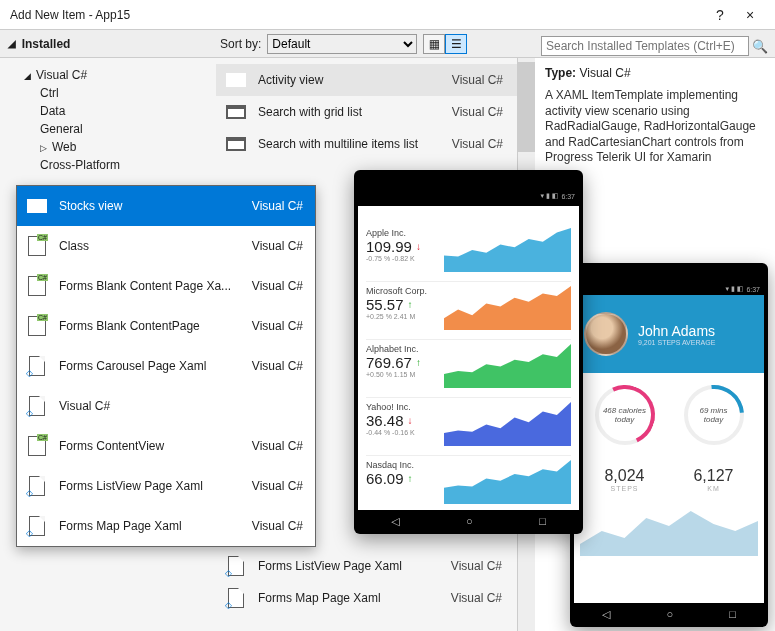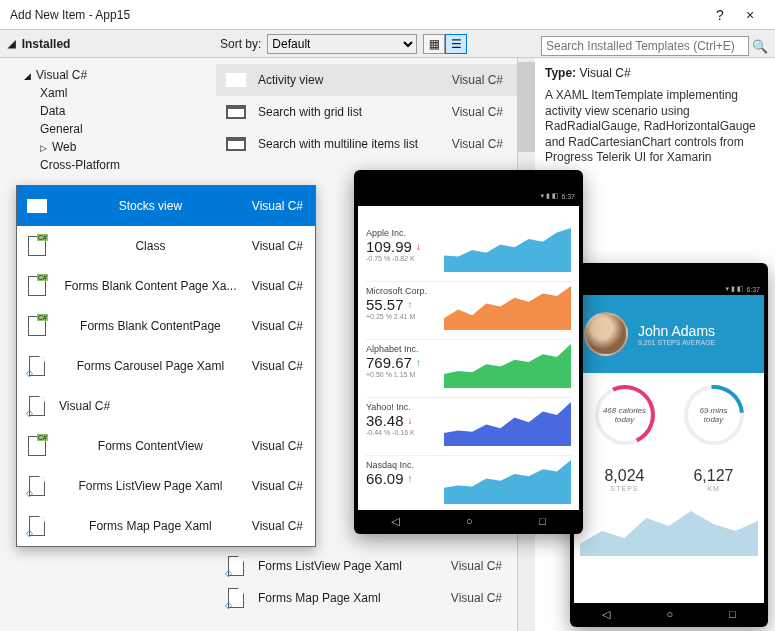--- a/index.html
+++ b/index.html
@@ -43,21 +43,21 @@
 .right { width: 240px; padding: 8px 10px; background: #fff; }
 .right .type-row { margin-bottom: 8px; }
 .right .type-row b { font-weight: 600; }
 .right .desc { color: #333; line-height: 1.3; }
 
 
 .popup { position: absolute; left: 16px; top: 185px; width: 300px; background: #fff; border: 1px solid #666; box-shadow: 0 4px 12px rgba(0,0,0,0.3); z-index: 10; }
 .popup-row { display: flex; align-items: center; height: 40px; padding: 0 8px; gap: 10px; }
 .popup-row.sel { background: #0078d7; color: #fff; }
 .popup-row .ticon { width: 24px; height: 20px; display: flex; align-items: center; justify-content: center; }
-.popup-row .tlabel { flex: 1; white-space: nowrap; overflow: hidden; text-overflow: ellipsis; text-align: center; }
+.popup-row .tlabel { flex: 1; white-space: nowrap; overflow: hidden; text-overflow: ellipsis; }
 .popup-row .tlang { text-align: right; padding-right: 4px; }
 
 
 .ic-rect { width: 20px; height: 14px; border: 2px solid #5b5b5b; border-top-width: 4px; background: #fff; position: relative; }
 .ic-rect.sel { border-color: #fff; }
 .ic-cs { width: 18px; height: 20px; border: 1px solid #5b5b5b; border-top-left-radius: 0; position: relative; background: #fff; }
 .ic-cs::after { content: 'C#'; position: absolute; right: -3px; top: -3px; font-size: 7px; background: #8fc76b; padding: 0 1px; }
 .ic-page { width: 16px; height: 20px; border: 1px solid #5b5b5b; background: #fff; position: relative; }
 .ic-page::before { content: ''; position: absolute; right: -1px; top: -1px; border-style: solid; border-width: 0 6px 6px 0; border-color: transparent #f5f5f5 transparent transparent; }
 .ic-page::after { content: '◇'; position: absolute; left: -4px; bottom: -3px; font-size: 9px; color: #0078d7; }
@@ -130,21 +130,21 @@
   </div>
   <div class="search-area">
     <input placeholder="Search Installed Templates (Ctrl+E)" style="">
     <span class="mag">🔍</span>
   </div>
 </div>
 
 <div class="main">
   <div class="tree">
     <div class="tree-item"><span class="tri">◢</span><span>Visual C#</span></div>
-    <div class="tree-item l2">Xaml</div>
+    <div class="tree-item l2">Ctrl</div>
     <div class="tree-item l2">Data</div>
     <div class="tree-item l2">General</div>
     <div class="tree-item l2"><span class="tri">▷</span><span>Web</span></div>
     <div class="tree-item l2">Cross-Platform</div>
   </div>
 
   <div class="center">
     <div class="templates" id="bg-templates">
         <div class="template-row sel">
           <span class="ticon">

